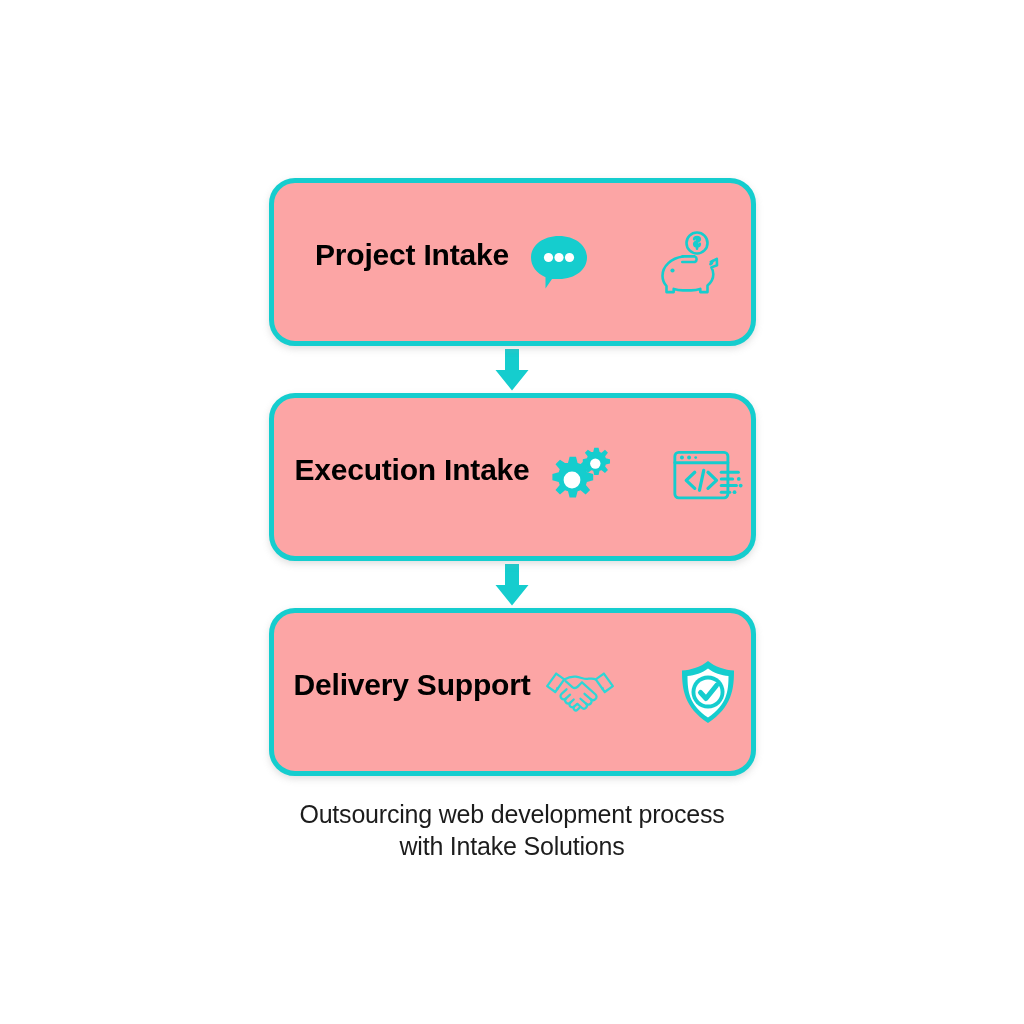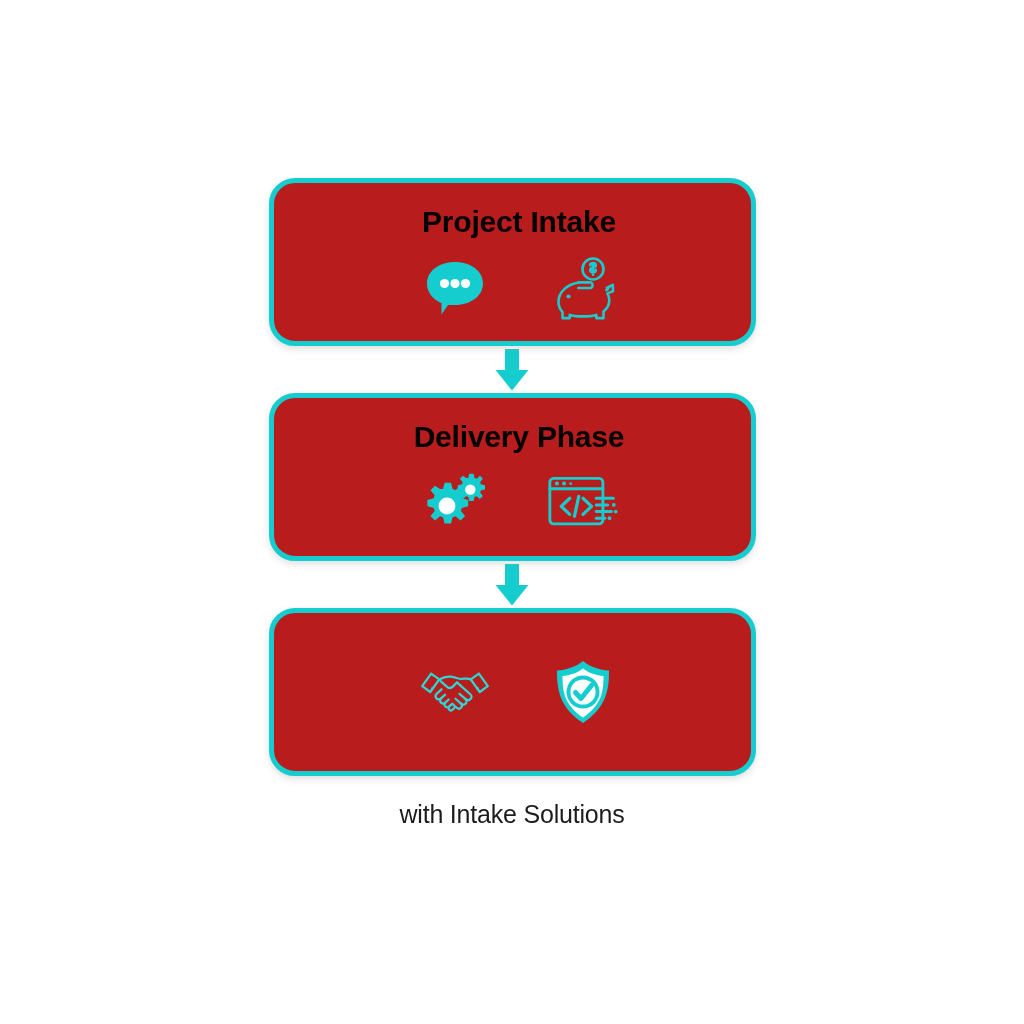--- a/index.html
+++ b/index.html
@@ -32,24 +32,24 @@
     flex-direction: column;
     align-items: center;
   }
 
   .stage-box {
     width: 487px;
     height: 168px;
     box-sizing: border-box;
     border: 5px solid #15CDCE;
     border-radius: 26px;
-    background: #b91c1c;
+    background: #fca5a5;
     box-shadow: 0 3px 7px rgba(150,150,150,0.30);
     display: flex;
-    flex-direction: column;
+    flex-direction: row;
     align-items: center;
     justify-content: center;
     position: relative;
   }
 
   .stage-title {
     font-size: 30px;
     font-weight: bold;
     color: #000000;
     letter-spacing: -0.2px;
@@ -128,21 +128,21 @@
       </div>
     </div>
 
     <div class="arrow-connector">
       <svg width="44" height="44" viewBox="0 0 44 44" aria-hidden="true">
         <path d="M15 1 h14 v21 h9.5 L22 42.5 L5.5 22 H15 Z" fill="#15CDCE"></path>
       </svg>
     </div>
 
     <div class="stage-box">
-      <div class="stage-title">Delivery Phase</div>
+      <div class="stage-title">Execution Intake</div>
       <div class="stage-icons">
         <div class="icon-slot">
           <svg width="70" height="64" viewBox="0 0 70 64" aria-hidden="true">
             <g fill="#15CDCE">
               <path d="M29 18 l3.0 0 l1.6-6.3 l6.4 0 l1.6 6.3 l3.0 1.0 l5.0-4.2 l4.5 4.5 l-4.2 5.0 l1.0 3.0 l6.3 1.6 l0 6.4 l-6.3 1.6 l-1.0 3.0 l4.2 5.0 l-4.5 4.5 l-5.0-4.2 l-3.0 1.0 l-1.6 6.3 l-6.4 0 l-1.6-6.3 l-3.0-1.0 l-5.0 4.2 l-4.5-4.5 l4.2-5.0 l-1.0-3.0 l-6.3-1.6 l0-6.4 l6.3-1.6 l1.0-3.0 l-4.2-5.0 l4.5-4.5 Z" transform="translate(-9,0)"></path>
               <circle cx="27" cy="35" r="8.4" fill="#ffffff"></circle>
               <path d="M52.2 5.0 l2.0 0 l1.05-4.2 l4.3 0 l1.05 4.2 l2.0 0.66 l3.35-2.8 l3.0 3.0 l-2.8 3.35 l0.66 2.0 l4.2 1.05 l0 4.3 l-4.2 1.05 l-0.66 2.0 l2.8 3.35 l-3.0 3.0 l-3.35-2.8 l-2.0 0.66 l-1.05 4.2 l-4.3 0 l-1.05-4.2 l-2.0-0.66 l-3.35 2.8 l-3.0-3.0 l2.8-3.35 l-0.66-2.0 l-4.2-1.05 l0-4.3 l4.2-1.05 l0.66-2.0 l-2.8-3.35 l3.0-3.0 Z" transform="translate(-6,2)"></path>
               <circle cx="50.3" cy="18.6" r="5.2" fill="#ffffff"></circle>
             </g>
           </svg>
@@ -175,20 +175,21 @@
       </div>
     </div>
 
     <div class="arrow-connector">
       <svg width="44" height="44" viewBox="0 0 44 44" aria-hidden="true">
         <path d="M15 1 h14 v21 h9.5 L22 42.5 L5.5 22 H15 Z" fill="#15CDCE"></path>
       </svg>
     </div>
 
     <div class="stage-box">
+      <div class="stage-title">Delivery Support</div>
       <div class="stage-icons">
         <div class="icon-slot">
           <svg width="80" height="58" viewBox="0 0 80 58" aria-hidden="true">
             <g fill="none" stroke="#2ED6D6" stroke-width="2.5" stroke-linecap="round" stroke-linejoin="round">
               <path d="M3.5 22.5 L13.5 8.5 L22.5 15 L12.5 29 Z"></path>
               <path d="M76.5 22.5 L66.5 8.5 L57.5 15 L67.5 29 Z"></path>
               <path d="M22.5 15 C27 12.5 31 11.5 35.5 12 C40 12.5 44 14.5 47 14.5 C50 14.5 54 13 57.5 15"></path>
               <path d="M24 17 L31.5 23.5 C33.5 25 36 24.5 37.5 23 L42 18.5"></path>
               <path d="M42.5 18.5 L57 31.5 C58.7 33 58.8 35.3 57.3 36.8 C55.8 38.3 53.4 38.3 51.8 36.9 L45 31"></path>
               <path d="M51.8 36.9 C53.2 38.3 53.2 40.5 51.8 41.9 C50.4 43.3 48.1 43.3 46.7 41.9 L40.5 36.5"></path>
@@ -210,16 +211,17 @@
             <circle cx="31" cy="33" r="12.6" fill="#ffffff"></circle>
             <path d="M23.5 33.5 L29 39.5 L39.5 26.5" fill="none" stroke="#15CDCE" stroke-width="5" stroke-linecap="round" stroke-linejoin="round"></path>
           </svg>
         </div>
       </div>
     </div>
 
   </div>
 
   <div class="caption">
+    <span class="caption-line">Outsourcing web development process</span>
     <span class="caption-line">with Intake Solutions</span>
   </div>
 
 </div>
 
 </body></html>

